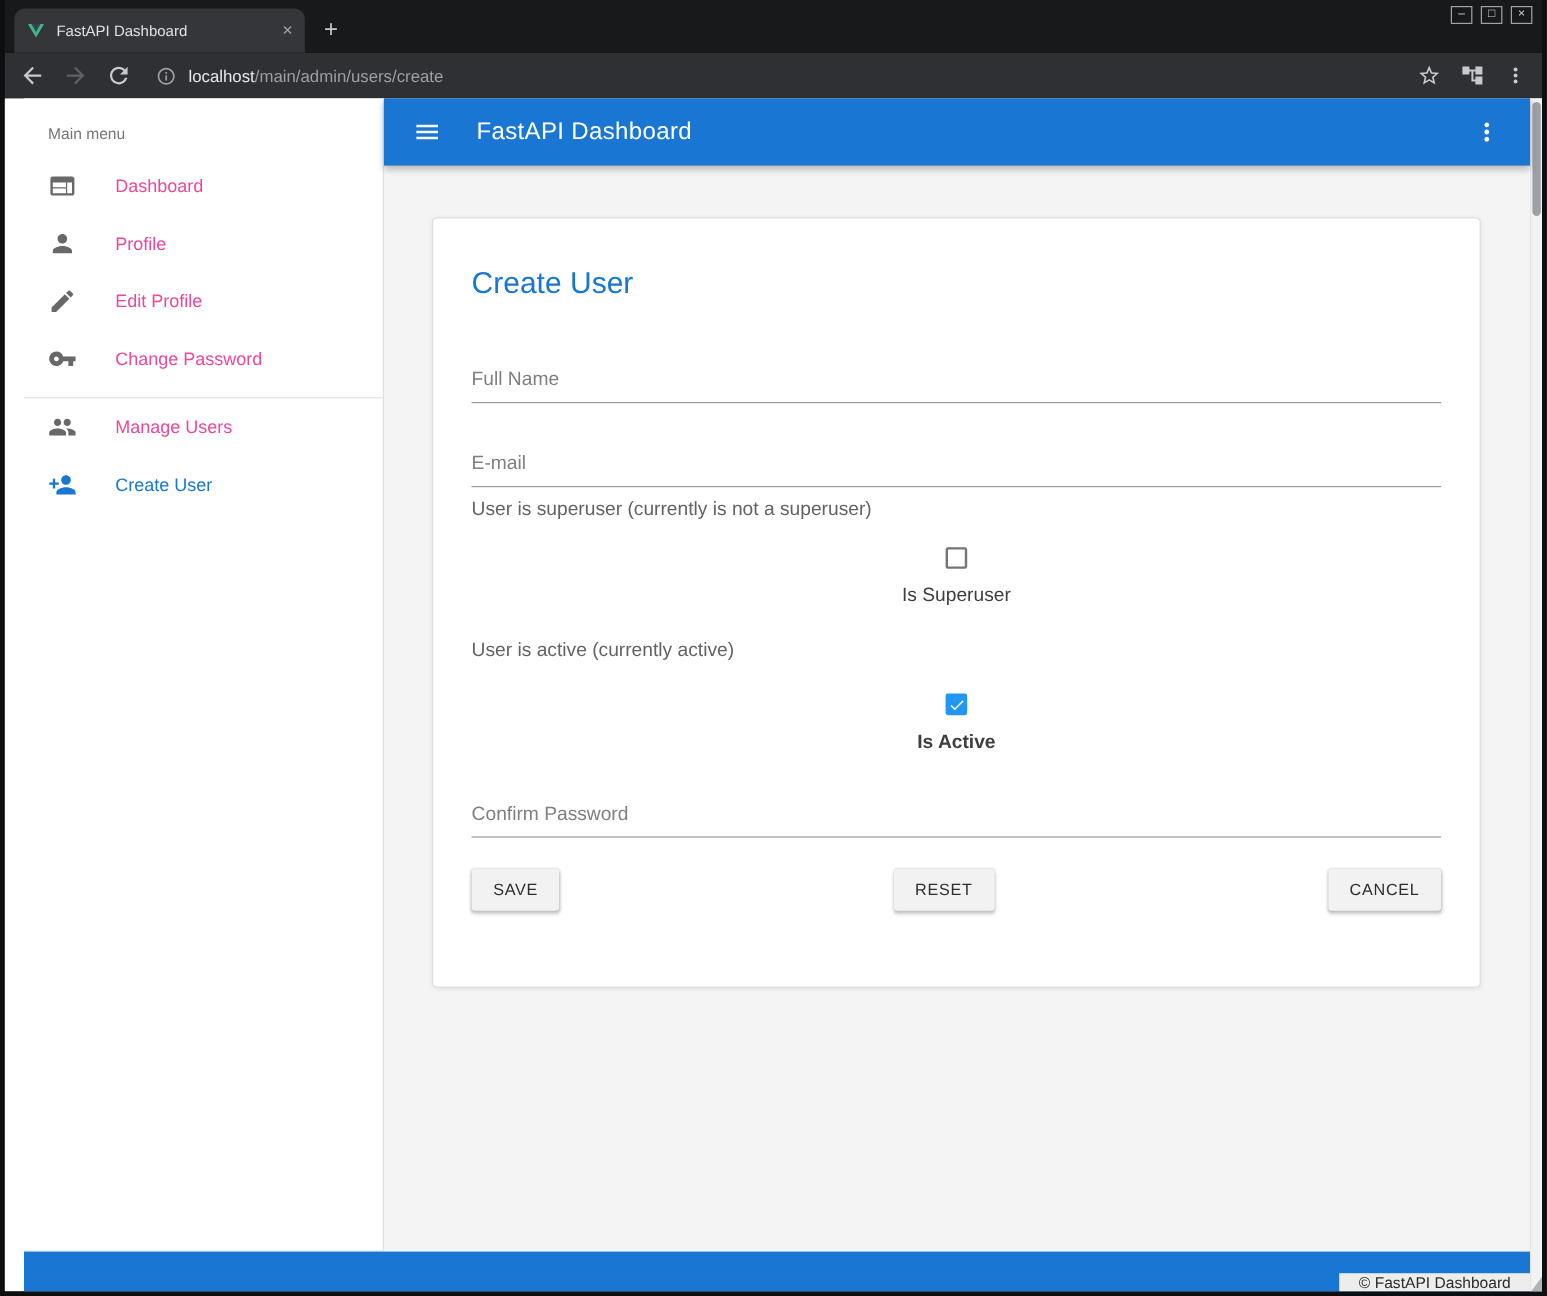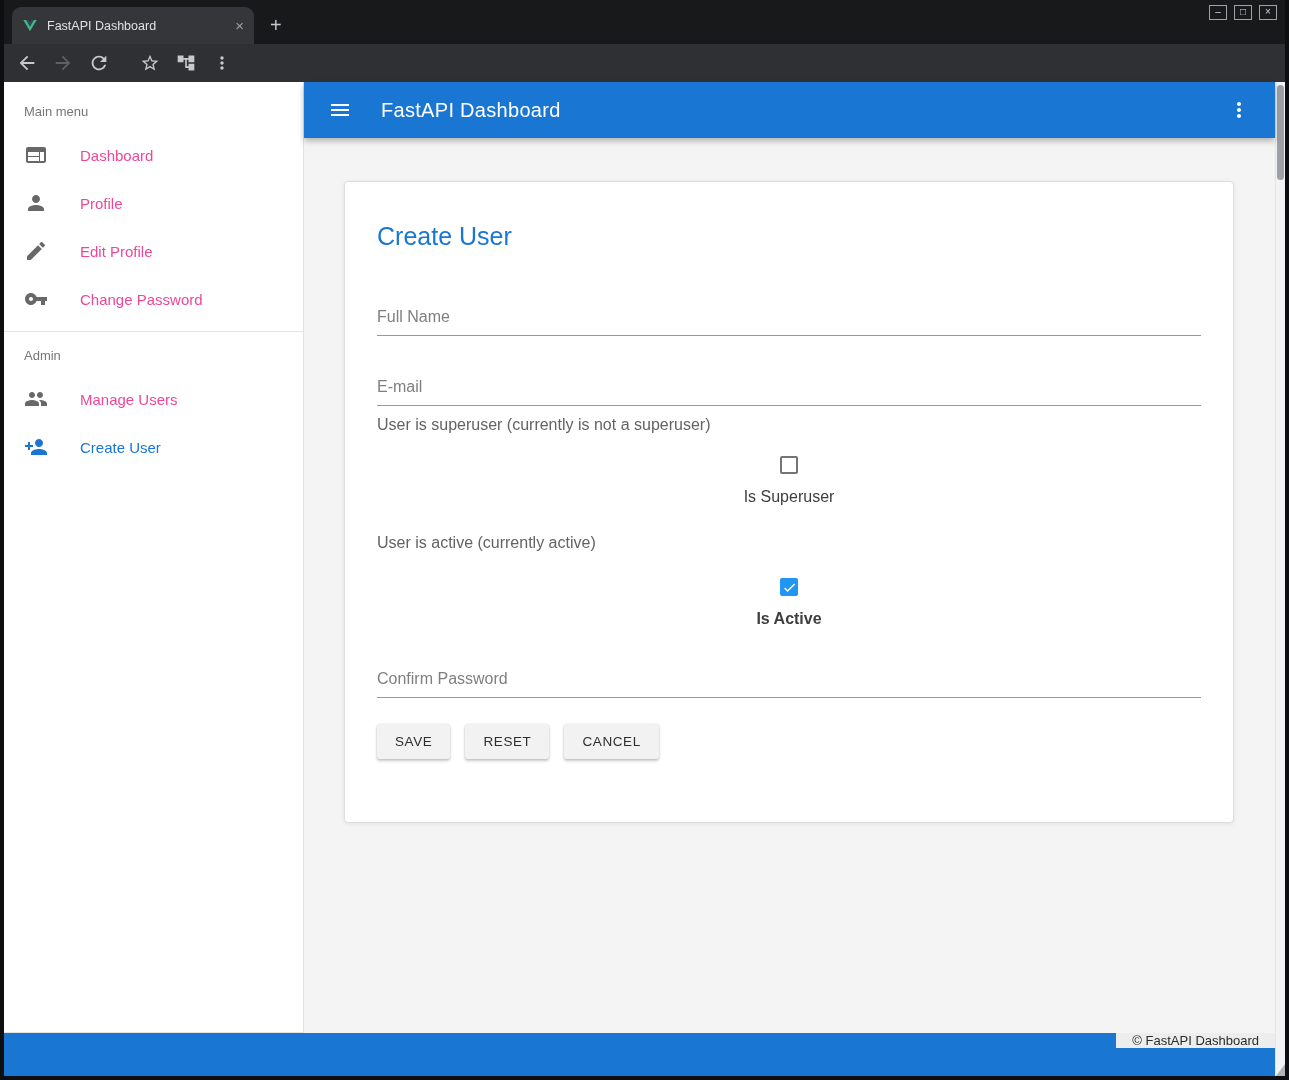--- a/index.html
+++ b/index.html
@@ -27,21 +27,21 @@
   .omnibox { flex: 1; display: flex; align-items: center; gap: 10px; margin-left: 6px; min-width: 0; }
   .info-icon { width: 17px; height: 17px; color: #9aa0a6; flex: none; cursor: pointer; }
   .info-icon svg { width: 100%; height: 100%; display: block; }
   .url { font-size: 14px; white-space: nowrap; }
   .url-host { color: #e8eaed; }
   .url-path { color: #9aa0a6; }
   .right-icon { width: 20px; height: 20px; color: #c6c9cd; margin-left: 16px; flex: none; cursor: pointer; }
   .right-icon svg { width: 100%; height: 100%; display: block; }
 
   
-  .page { flex: 1; display: flex; min-height: 0; background: #fff; }
+  .page { flex: 1; display: flex; min-height: 0; background: #fff; padding-left: 16px; }
   .page-left { flex: 1; display: flex; flex-direction: column; min-width: 0; }
   .page-row { flex: 1; display: flex; min-height: 0; }
 
   .sidebar { width: 300px; background: #fff; border-right: 1px solid #dfe1e3; display: flex; flex-direction: column; padding-top: 12px; flex: none; }
   .side-label { font-size: 13px; color: #767676; padding: 10px 20px 12px; }
   .side-label.admin { padding-top: 16px; }
   .side-item { height: 48px; display: flex; align-items: center; padding: 0 20px; gap: 32px;
                color: #ec4899; font-size: 15px; cursor: pointer; flex: none; }
   .side-item .s-icon { width: 24px; height: 24px; color: #686868; flex: none; }
   .side-item .s-icon svg { width: 100%; height: 100%; display: block; }
@@ -72,26 +72,26 @@
   .hint { color: #636363; font-size: 16px; }
   .mt-hint1 { margin-top: 10px; }
   .mt-hint2 { margin-top: 28px; }
   .cbrow { display: flex; align-items: center; gap: 14px; font-size: 16px; color: #3e3e3e; flex-direction: column; }
   .mt-cb1 { margin-top: 22px; }
   .mt-cb2 { margin-top: 26px; font-weight: bold; }
   .mt-pass { margin-top: 48px; }
   .cbox { width: 18px; height: 18px; border: 2px solid #757575; border-radius: 2px; flex: none; cursor: pointer; }
   .cbox.checked { border: none; background: #2196f3; display: flex; align-items: center; justify-content: center; }
   .cbox.checked svg { width: 15px; height: 15px; color: #fff; display: block; }
-  .btnrow { display: flex; gap: 15px; margin-top: 26px; }
+  .btnrow { display: flex; gap: 15px; margin-top: 26px; justify-content: space-between; }
   .btn { height: 35px; padding: 0 18px; background: #f2f2f2; border: none; border-radius: 3px;
          font-family: "Liberation Sans", sans-serif; font-size: 13.5px; font-weight: 500; color: #2e2e2e;
          letter-spacing: .6px; box-shadow: 0 2px 3px rgba(0,0,0,.22), 0 0 2px rgba(0,0,0,.12); cursor: pointer; }
 
-  .footer { height: 43px; background: #1976d2; display: flex; justify-content: flex-end; align-items: flex-start; flex: none; }
+  .footer { height: 33px; background: #1976d2; display: flex; justify-content: flex-end; align-items: flex-end; flex: none; }
   .footer-copy { background: #ededed; display: flex; align-items: center; padding: 0 16px; font-size: 13px; color: #2b2b2b; }
 
   .scroll-col { width: 10px; background: #f2f3f5; border-left: 1px solid #e3e4e6; position: relative; flex: none; cursor: pointer; }
   .scroll-thumb { position: absolute; top: 3px; left: 1px; right: 1px; height: 95px; background: #9da1a6; border-radius: 4px; cursor: pointer; }
   .scroll-grip { position: absolute; bottom: 0; right: 0; width: 0; height: 0;
                  border-left: 9px solid transparent; border-bottom: 12px solid #b0b3b7; }
 </style>
 </head>
 <body>
 
@@ -125,20 +125,28 @@
     <span class="tool-icon disabled">
       <svg viewBox="0 0 24 24" fill="currentColor">
           <path d="M12 4l-1.41 1.41L16.17 11H4v2h12.17l-5.58 5.59L12 20l8-8z"></path>
         </svg>
     </span>
     <span class="tool-icon">
       <svg viewBox="0 0 24 24" fill="currentColor">
           <path d="M17.65 6.35C16.2 4.9 14.21 4 12 4c-4.42 0-7.99 3.58-7.99 8s3.57 8 7.99 8c3.73 0 6.84-2.55 7.73-6h-2.08c-.82 2.33-3.04 4-5.65 4-3.31 0-6-2.69-6-6s2.69-6 6-6c1.66 0 3.14.69 4.22 1.78L13 11h7V4l-2.35 2.35z"></path>
         </svg>
     </span>
+    <div class="omnibox">
+      <span class="info-icon">
+        <svg viewBox="0 0 24 24" fill="currentColor">
+            <path d="M11 17h2v-6h-2v6zm1-15C6.48 2 2 6.48 2 12s4.48 10 10 10 10-4.48 10-10S17.52 2 12 2zm0 18c-4.41 0-8-3.59-8-8s3.59-8 8-8 8 3.59 8 8-3.59 8-8 8zM11 9h2V7h-2v2z"></path>
+          </svg>
+      </span>
+      <span class="url"><span class="url-host">localhost</span><span class="url-path">/main/admin/users/create</span></span>
+    </div>
     <span class="right-icon">
       <svg viewBox="0 0 24 24" fill="currentColor">
           <path d="M22 9.24l-7.19-.62L12 2 9.19 8.63 2 9.24l5.46 4.73L5.82 21 12 17.27 18.18 21l-1.63-7.03L22 9.24zM12 15.4l-3.76 2.27 1-4.28-3.32-2.88 4.38-.38L12 6.1l1.71 4.04 4.38.38-3.32 2.88 1 4.28L12 15.4z"></path>
         </svg>
     </span>
     <span class="right-icon">
       <svg viewBox="0 0 24 24" fill="currentColor">
           <path d="M22 11V3h-7v3H9V3H2v8h7V8h2v10h4v3h7v-8h-7v3h-2V8h2v3z"></path>
         </svg>
     </span>
@@ -186,21 +194,20 @@
           <div class="side-item">
             <span class="s-icon">
               <svg viewBox="0 0 24 24" fill="currentColor">
                   <path d="M12.65 10C11.83 7.67 9.61 6 7 6c-3.31 0-6 2.69-6 6s2.69 6 6 6c2.61 0 4.83-1.67 5.65-4H17v4h4v-4h2v-4H12.65zM7 14c-1.1 0-2-.9-2-2s.9-2 2-2 2 .9 2 2-.9 2-2 2z"></path>
                 </svg>
             </span>
             <span>Change Password</span>
           </div>
 
           <div class="divider"></div>
-          <div class="side-label admin">Admin</div>
 
           <div class="side-item">
             <span class="s-icon">
               <svg viewBox="0 0 24 24" fill="currentColor">
                   <path d="M16 11c1.66 0 2.99-1.34 2.99-3S17.66 5 16 5c-1.66 0-3 1.34-3 3s1.34 3 3 3zm-8 0c1.66 0 2.99-1.34 2.99-3S9.66 5 8 5C6.34 5 5 6.34 5 8s1.34 3 3 3zm0 2c-2.33 0-7 1.17-7 3.5V19h14v-2.5c0-2.33-4.67-3.5-7-3.5zm8 0c-.29 0-.62.02-.97.05 1.16.84 1.97 1.97 1.97 3.45V19h6v-2.5c0-2.33-4.67-3.5-7-3.5z"></path>
                 </svg>
             </span>
             <span>Manage Users</span>
           </div>
 

